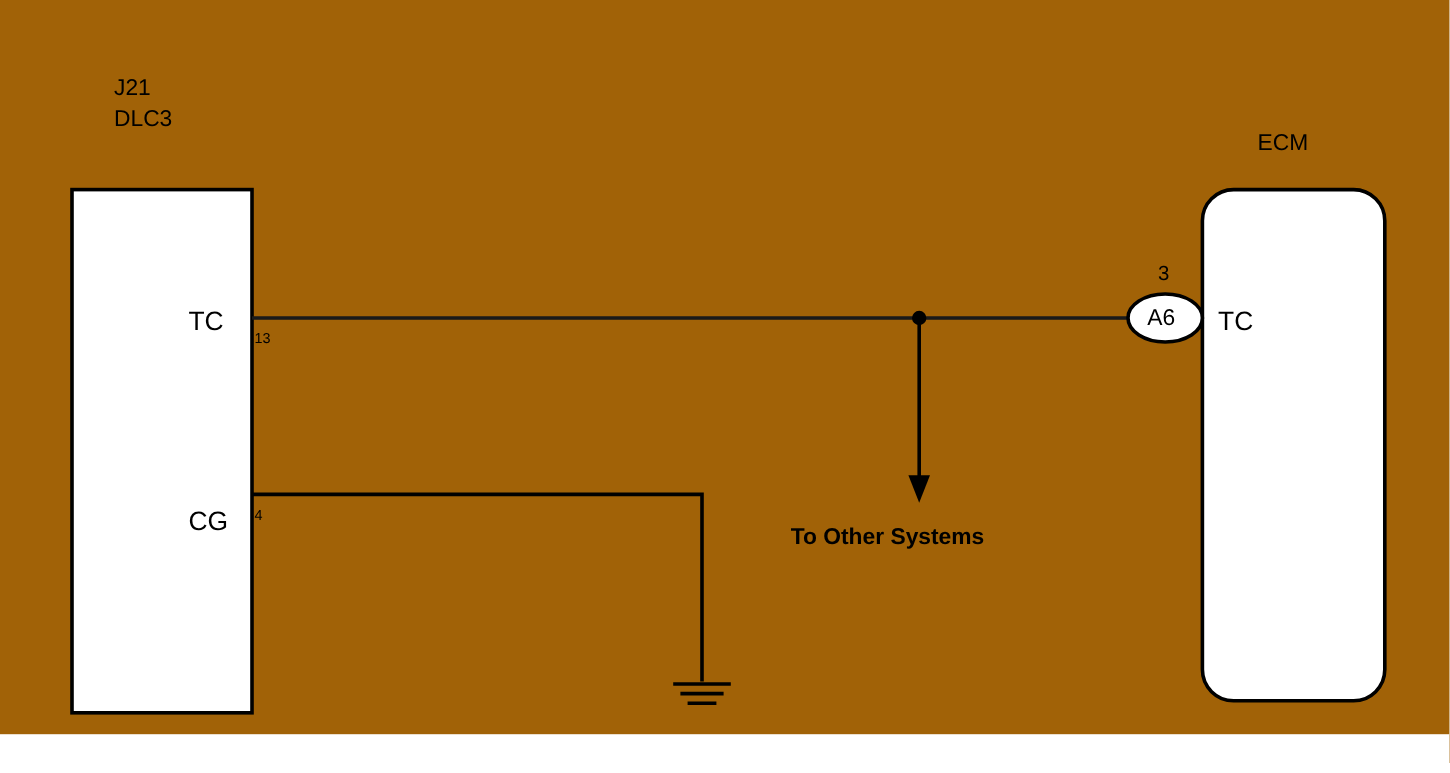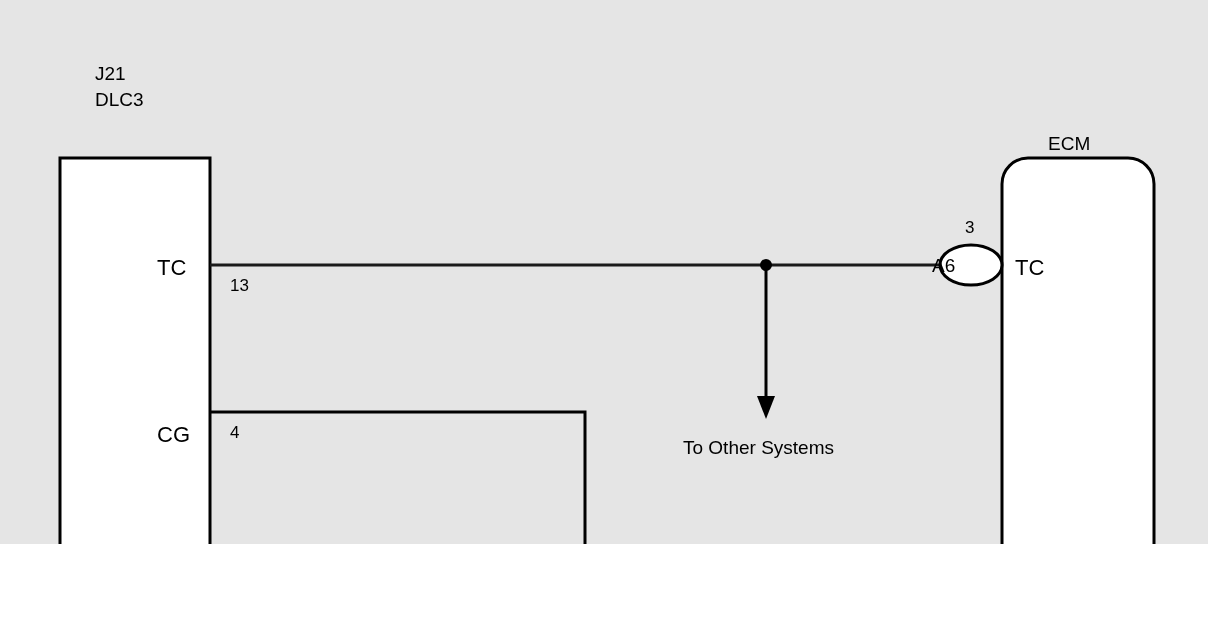--- a/index.html
+++ b/index.html
@@ -3,22 +3,22 @@
 <meta charset="utf-8">
 <style>
   html, body {
     margin: 0;
     padding: 0;
     background: #ffffff;
   }
   #canvas {
     position: relative;
     width: 1208px;
-    height: 544px;
-    background: #e5e5e5;
+    height: 612px;
+    background: #a16207;
     font-family: "Liberation Sans", sans-serif;
     color: #000000;
     overflow: hidden;
   }
   svg.diagram {
     position: absolute;
     left: 0;
     top: 0;
     width: 1208px;
     height: 644px;
@@ -30,22 +30,21 @@
     white-space: pre;
     line-height: 1.25;
   }
   .lbl-connector-name {
     font-size: 19px;
   }
   .lbl-pin-name {
     font-size: 22px;
   }
   .lbl-pin-num {
-    font-size: 17px;
-    padding-left: 18px;
+    font-size: 12px;
   }
   .lbl-ecm-title {
     font-size: 19px;
   }
   .lbl-term-num {
     font-size: 17px;
   }
   .lbl-term-code {
     font-size: 19px;
   }
@@ -86,22 +85,22 @@
 
   <div class="lbl lbl-connector-name" style="left:95px; top:62px;">J21</div>
   <div class="lbl lbl-connector-name" style="left:95px; top:88px;text-align:right;">DLC3</div>
 
   <div class="lbl lbl-pin-name" style="left:157px; top:254px;">TC</div>
   <div class="lbl lbl-pin-num" style="left:212px; top:275px;">13</div>
 
   <div class="lbl lbl-pin-name" style="left:157px; top:421px;">CG</div>
   <div class="lbl lbl-pin-num" style="left:212px; top:422px;">4</div>
 
-  <div class="lbl lbl-note" style="left:683px; top:436px;">To Other Systems</div>
+  <div class="lbl lbl-note" style="left:659px; top:436px;font-weight:bold;">To Other Systems</div>
 
-  <div class="lbl lbl-ecm-title" style="left:1048px; top:132px;">ECM</div>
+  <div class="lbl lbl-ecm-title" style="left:1048px; top:108px;">ECM</div>
   <div class="lbl lbl-term-num" style="left:965px; top:217px;">3</div>
-  <div class="lbl lbl-term-code" style="left:932px; top:254px;">A6</div>
+  <div class="lbl lbl-term-code" style="left:956px; top:254px;">A6</div>
   <div class="lbl lbl-pin-name" style="left:1015px; top:254px;">TC</div>
 
   <div class="lbl lbl-corner" style="left:9px; top:618px;">N</div>
 
 </div>
 
 </body></html>

